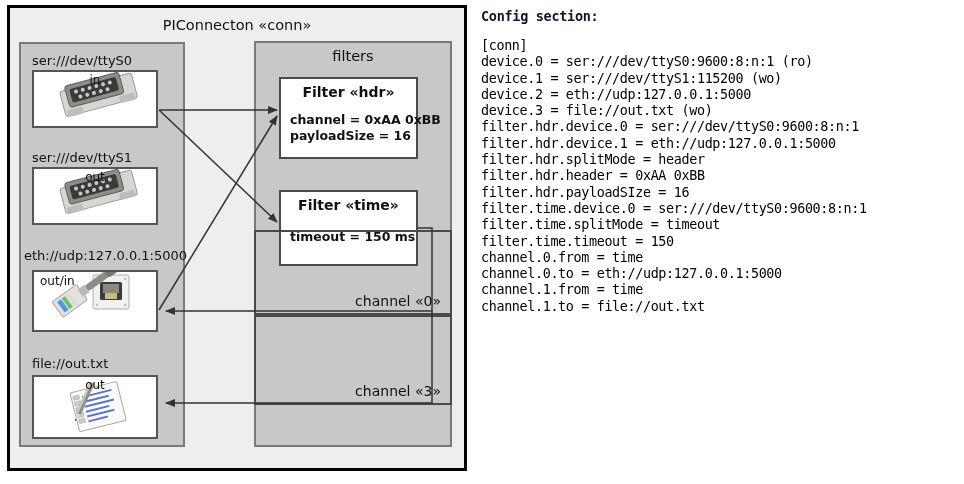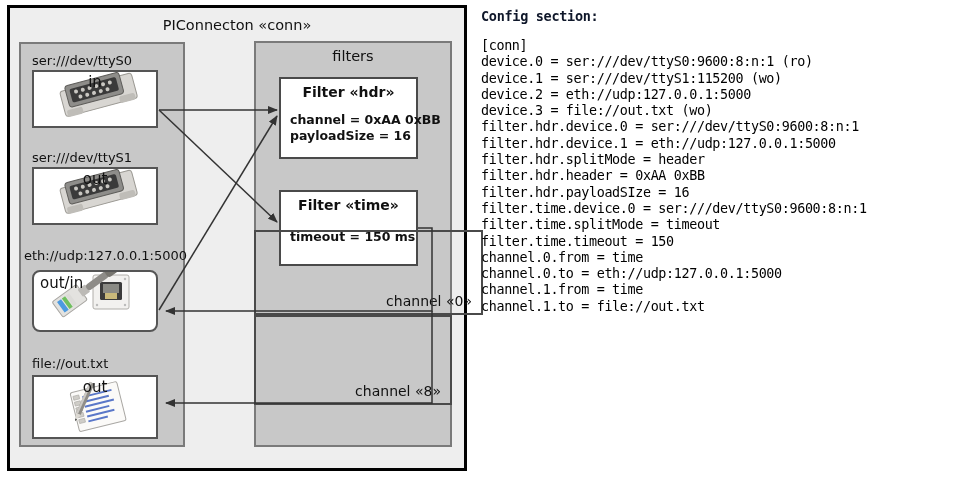--- a/index.html
+++ b/index.html
@@ -38,21 +38,21 @@
   .device-label{
     position:absolute;left:0;top:0;width:100%;text-align:left;
     font-size:13px;color:#111;white-space:nowrap;
   }
   .device-box{
     position:absolute;left:0;top:17px;width:126px;height:58px;
     background:#ffffff;border:2px solid #555555;box-sizing:border-box;
     overflow:hidden;
   }
   .device-dir{
-    position:absolute;font-size:15px;color:#111;z-index:3;white-space:nowrap;
+    position:absolute;font-size:12px;color:#111;z-index:3;white-space:nowrap;
   }
   .dir-center{left:0;top:1px;width:100%;text-align:center;}
   .dir-left{left:6px;top:2px;}
 
   
   .filter{
     position:absolute;background:#ffffff;
     border:2px solid #4a4a4a;box-sizing:border-box;font-weight:bold;
   }
   .filter-title{
@@ -150,21 +150,21 @@
           <circle cx="47" cy="16" r="2" fill="#c9c7c2"></circle>
           <rect x="2" y="26" width="16" height="7" rx="2" fill="#bfbdb8"></rect>
           <rect x="56" y="26" width="16" height="7" rx="2" fill="#bfbdb8"></rect>
         </g>
       </svg>
     </div>
   </div>
 
   <div class="device" style="left:32px;top:248px;width:126px;">
     <div class="device-label" style="left:-8px;width:142px;">eth://udp:127.0.0.1:5000</div>
-    <div class="device-box" style="top:22px;height:62px;border-radius:8px;">
+    <div class="device-box" style="top:22px;height:62px;">
       <div class="device-dir dir-left">out/in</div>
       <svg width="126" height="62" viewBox="0 0 126 62">
         <rect x="59" y="3" width="36" height="34" rx="2" fill="#f2f1ef" stroke="#b0aeaa" stroke-width="1"></rect>
         <circle cx="63" cy="7" r="1.2" fill="#bbb"></circle>
           <circle cx="91" cy="7" r="1.2" fill="#bbb"></circle>
         <circle cx="63" cy="33" r="1.2" fill="#bbb"></circle>
           <circle cx="91" cy="33" r="1.2" fill="#bbb"></circle>
         <rect x="66" y="10" width="22" height="18" rx="1.5" fill="#3b3b3b"></rect>
         <rect x="69" y="12" width="16" height="9" fill="#8a8a84"></rect>
         <rect x="71" y="21" width="12" height="6" fill="#c9b97a"></rect>
@@ -222,26 +222,26 @@
     <div class="filter-title">Filter «hdr»</div>
     <div class="filter-prop" style="top:33px;">channel = 0xAA 0xBB</div>
     <div class="filter-prop" style="top:49px;text-align:right;">payloadSize = 16</div>
   </div>
 
   <div class="filter" style="left:279px;top:190px;width:139px;height:76px;">
     <div class="filter-title">Filter «time»</div>
     <div class="filter-prop" style="top:37px;">timeout = 150 ms</div>
   </div>
 
-  <div class="channel" style="left:254px;top:230px;width:229px;height:85px;">
+  <div class="channel" style="left:254px;top:230px;width:198px;height:85px;">
     <div class="channel-label">channel «0»</div>
   </div>
 
   <div class="channel" style="left:254px;top:315px;width:198px;height:90px;">
-    <div class="channel-label">channel «8»</div>
+    <div class="channel-label">channel «3»</div>
   </div>
 
   <svg id="wires">
     <defs>
       <marker id="arr" markerWidth="10" markerHeight="8" refX="9" refY="4" orient="auto" markerUnits="userSpaceOnUse">
         <path d="M0,0 L10,4 L0,8 z" fill="#333333"></path>
       </marker>
     </defs>
 
     <line x1="159" y1="110" x2="277" y2="110" stroke="#333333" stroke-width="1.5" marker-end="url(#arr)"></line>

